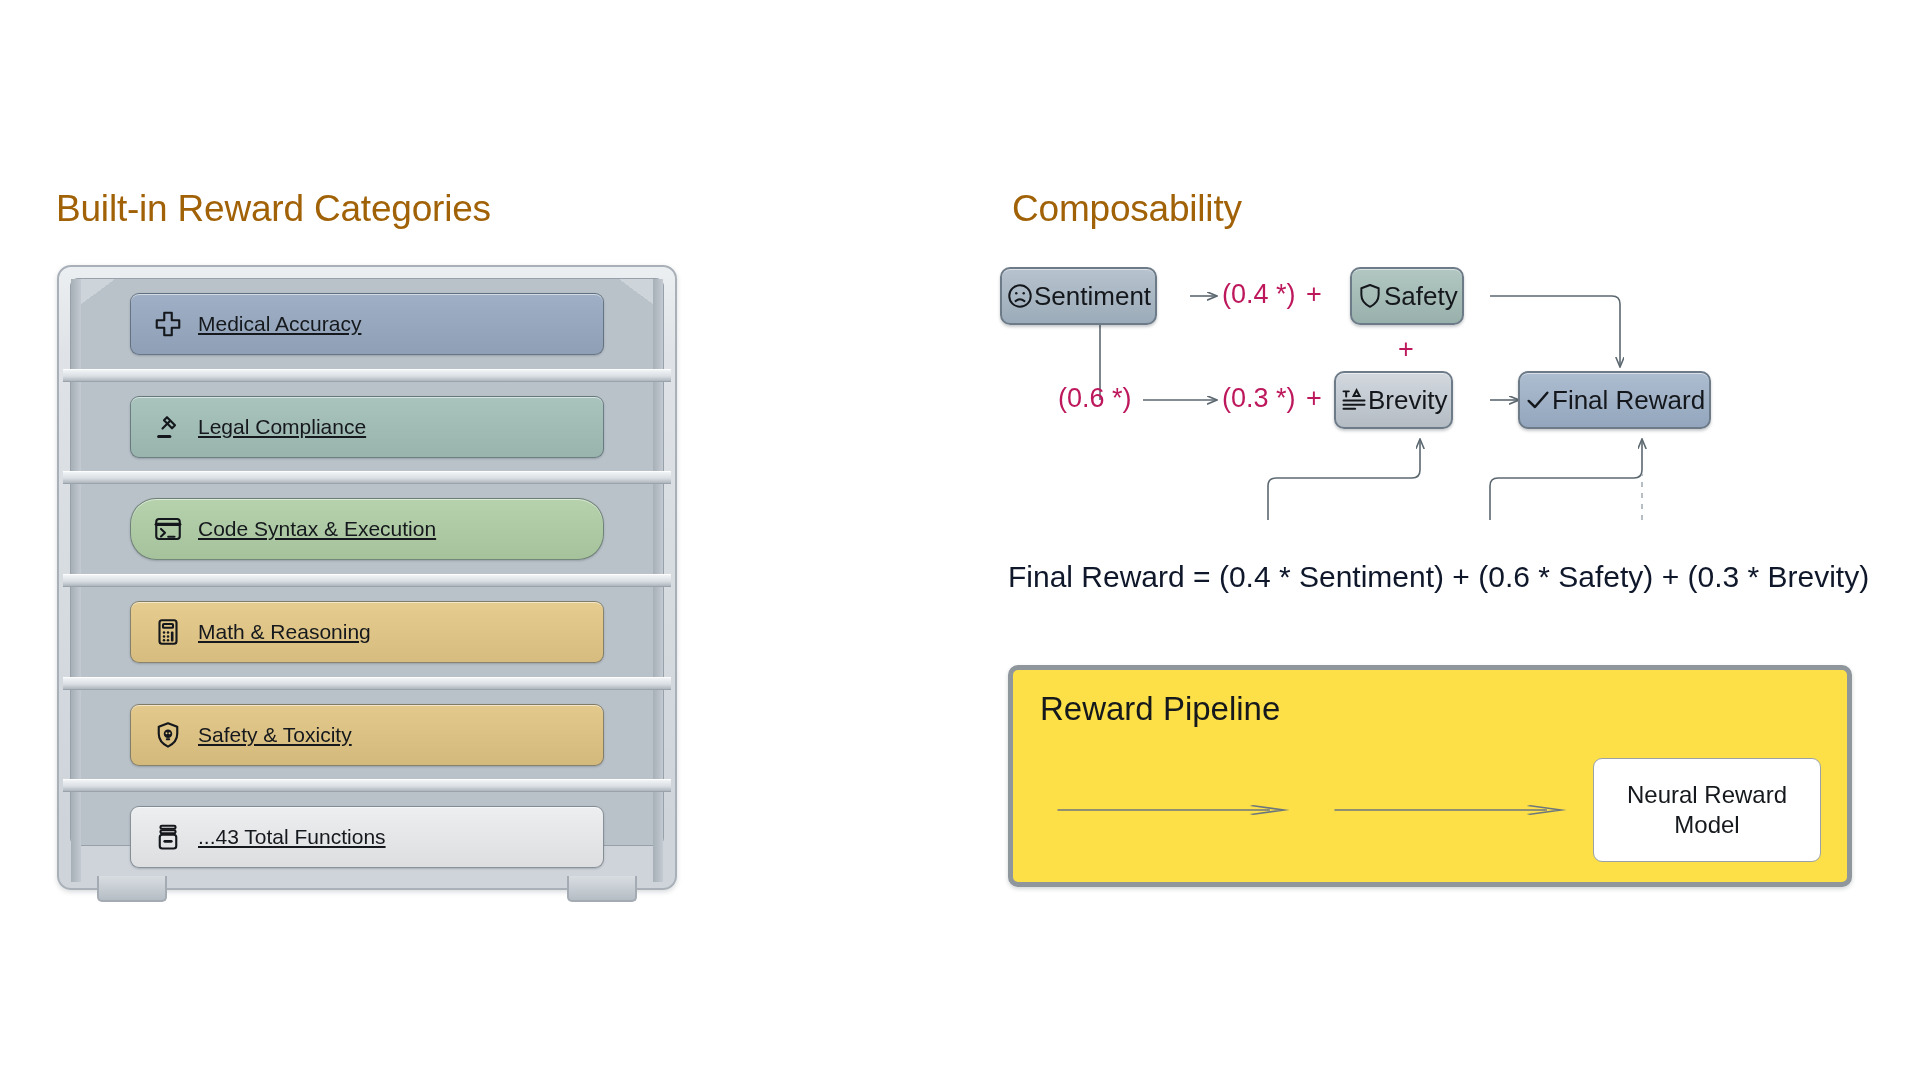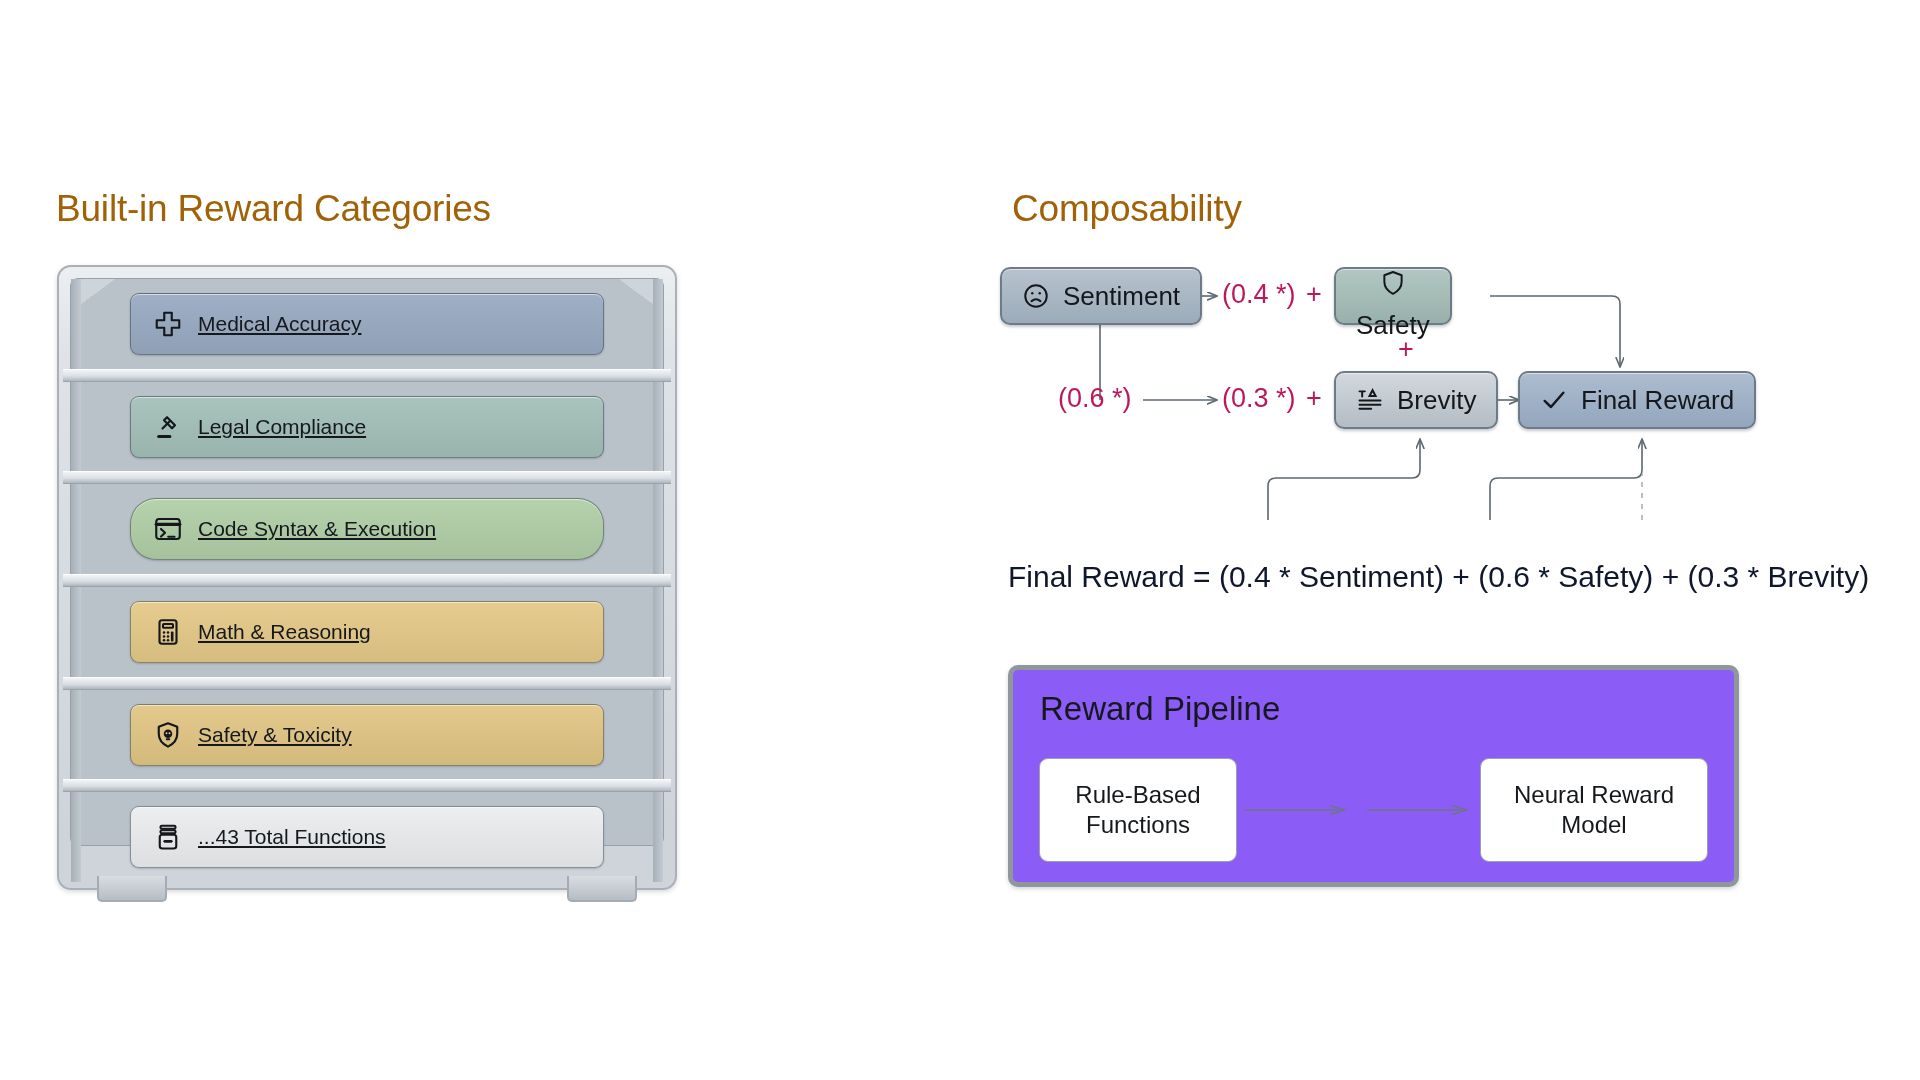--- a/index.html
+++ b/index.html
@@ -123,22 +123,22 @@
     left: 1000px; top: 248px;
     width: 900px; height: 340px;
   }
   #compose svg.edges {
     position: absolute; inset: 0;
     width: 100%; height: 100%;
     overflow: visible;
   }
   .node {
     position: absolute;
-    display: flex; align-items: center; gap: 13px;
-    padding: 0 20px;
+    display: flex; align-items: center; 
+    padding: 0 4px;
     height: 58px;
     border-radius: 10px;
     border: 2px solid #6d7b88;
     box-sizing: border-box;
     box-shadow: inset 0 1px 0 rgba(255,255,255,.5), 0 2px 3px rgba(30,40,50,.25);
     white-space: nowrap;
     z-index: 3;
   }
   .node .nd-label { font-size: 26px; color: #14171b; }
   .nd-icon { width: 28px; height: 28px; flex: none; display: block; }
@@ -156,22 +156,22 @@
     font-size: 30px;
     color: #0f172a;
     white-space: nowrap;
     z-index: 4;
   }
 
   
   #pipeline {
     position: absolute;
     left: 1008px; top: 665px;
-    width: 731px; height: 222px;
-    background: #8b5cf6;
+    width: 844px; height: 222px;
+    background: #fde047;
     border: 5px solid #8f979d;
     border-radius: 10px;
     box-shadow: 0 2px 4px rgba(40,50,60,.2);
     box-sizing: border-box;
   }
   #pipeline .pl-title {
     position: absolute; left: 27px; top: 20px;
     font-size: 33px; color: #15181c;
   }
   .pl-row {
@@ -315,21 +315,21 @@
   <div class="node" id="node-sentiment" style="left:0px;  top:19px;  background:linear-gradient(180deg,#b7c3ce,#9cabb9);">
     <svg class="nd-icon" viewBox="0 0 24 24" fill="none" stroke="#14171b" stroke-width="1.7" stroke-linecap="round">
       <circle cx="12" cy="12" r="9.2"></circle>
       <circle cx="8.8" cy="9.6" r="1.05" fill="#14171b" stroke="none"></circle>
       <circle cx="15.2" cy="9.6" r="1.05" fill="#14171b" stroke="none"></circle>
       <path d="M8.2 16.4 Q12 13.2 15.8 16.4"></path>
     </svg>
     <span class="nd-label">Sentiment</span>
   </div>
 
-  <div class="node" id="node-safety" style="left:334px; top:19px;  background:linear-gradient(180deg,#b2c7c2,#98b0ab);flex-direction:column;">
+  <div class="node" id="node-safety" style="left:350px; top:19px;  background:linear-gradient(180deg,#b2c7c2,#98b0ab);">
     <svg class="nd-icon" viewBox="0 0 24 24" fill="none" stroke="#14171b" stroke-width="1.7" stroke-linejoin="round">
       <path d="M12 2.6 L19.4 5.4 V11 c0 5-3.3 8.3-7.4 10.3C7.9 19.3 4.6 16 4.6 11 V5.4 Z"></path>
     </svg>
     <span class="nd-label">Safety</span>
   </div>
 
   <div class="node" id="node-brevity" style="left:334px; top:123px; background:linear-gradient(180deg,#d2d8de,#b4bcc4);">
     <svg class="nd-icon" viewBox="0 0 24 24" fill="none" stroke="#14171b" stroke-width="1.7" stroke-linecap="round">
       <path d="M3 4.6h4.6M5.3 4.6v4.4"></path>
       <path d="M11.6 8.6 L14.2 3.6 L16.8 8.6 Z"></path>
@@ -351,23 +351,20 @@
   <div class="op" style="left:58px;  top:135px;">(0.6 *)</div>
   <div class="op" style="left:222px; top:135px;">(0.3 *)</div>
   <div class="op" style="left:306px; top:135px;">+</div>
 </div>
 
 <div class="formula">Final Reward = (0.4 * Sentiment) + (0.6 * Safety) + (0.3 * Brevity)</div>
 
 <div id="pipeline">
   <div class="pl-title">Reward Pipeline</div>
   <div class="pl-row" id="pipeline-row">
-      <div class="pl-box b0">
-        <div><span>Rule-Based</span><br><span>Functions</span></div>
-      </div>
       <div class="pl-arrow">
         <svg viewBox="0 0 60 22" preserveAspectRatio="none">
           <path d="M4,11 L50,11" stroke="#6c767e" stroke-width="1.4" fill="none"></path>
           <path d="M46,6.5 L53,11 L46,15.5" stroke="#6c767e" stroke-width="1.4" fill="none"></path>
         </svg>
       </div>
       <div class="pl-arrow">
         <svg viewBox="0 0 60 22" preserveAspectRatio="none">
           <path d="M4,11 L50,11" stroke="#6c767e" stroke-width="1.4" fill="none"></path>
           <path d="M46,6.5 L53,11 L46,15.5" stroke="#6c767e" stroke-width="1.4" fill="none"></path>

